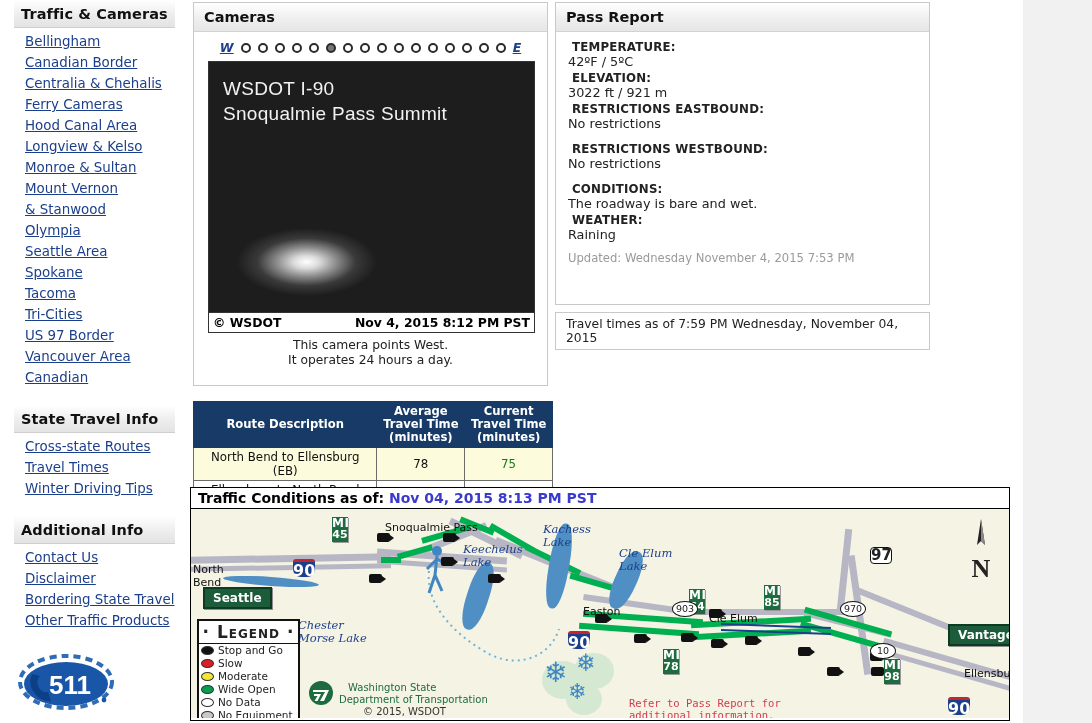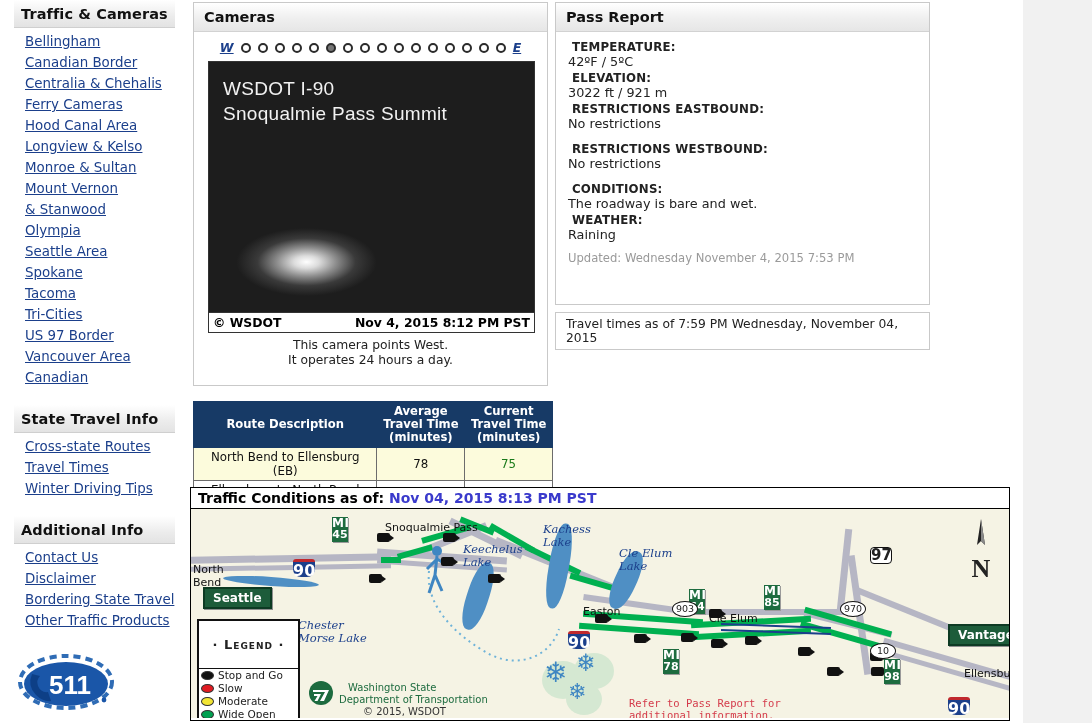--- a/index.html
+++ b/index.html
@@ -191,23 +191,23 @@
   .lake { position: absolute; background: #4f8fc4; }
   .road-gray { position: absolute; background: #b6b6c4; }
   .road-green { position: absolute; background: #00b050; }
   .road-blue { position: absolute; background: #1b3f8b; }
 
   #legend {
     position: absolute; left: 6px; top: 110px; width: 103px;
     background: #fff; border: 2px solid #111; z-index: 20;
   }
   #legend .lg-title {
-    text-align: center; font-weight: bold; font-size: 13px;
+    text-align: center; font-weight: bold; font-size: 17px;
     font-variant: small-caps; letter-spacing: 1px;
-    border-bottom: 1px solid #111; padding: 16px 0;
+    border-bottom: 1px solid #111; padding: 1px 0;
   }
   .lg-row { display: flex; align-items: center; gap: 4px; padding: 0 2px; font-size: 10.5px; line-height: 13px; }
   .lg-dot { width: 13px; height: 9px; border-radius: 50%; border: 1px solid #333; flex: 0 0 auto; }
   .lg-sep { border-top: 1px solid #111; margin: 1px 2px; }
 
   .snowflakes { position: absolute; left: 355px; top: 150px; }
   .sf { position: absolute; color: #3f86c2; font-size: 28px; line-height: 1; }
   .sfbg { position:absolute; background:#d5e8d2; border-radius:50%; }
 
   .pass-note {

